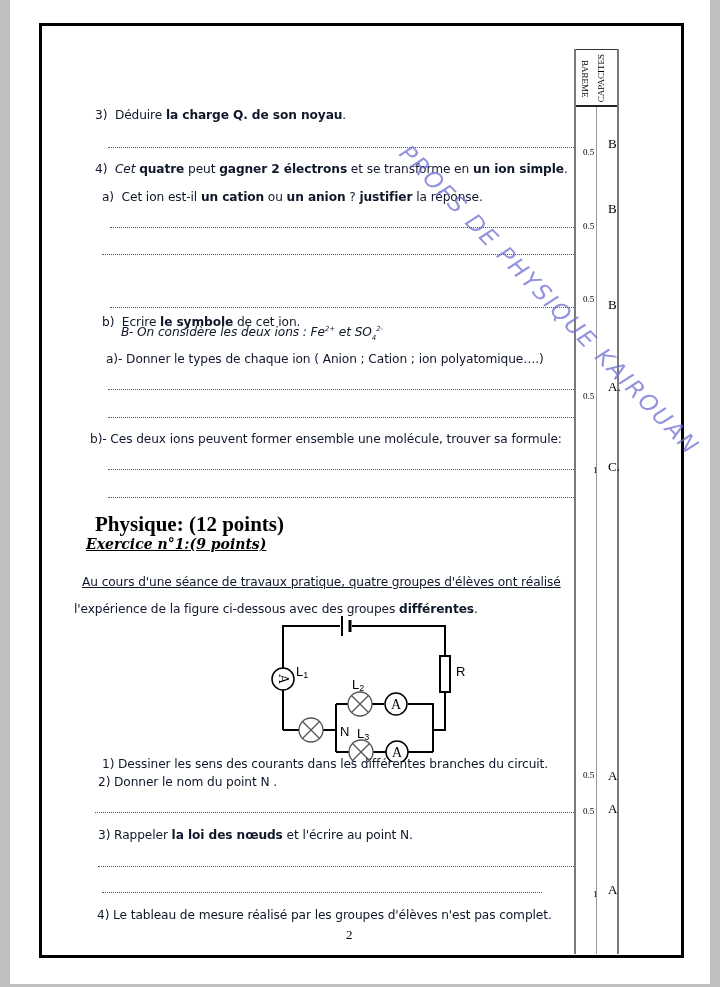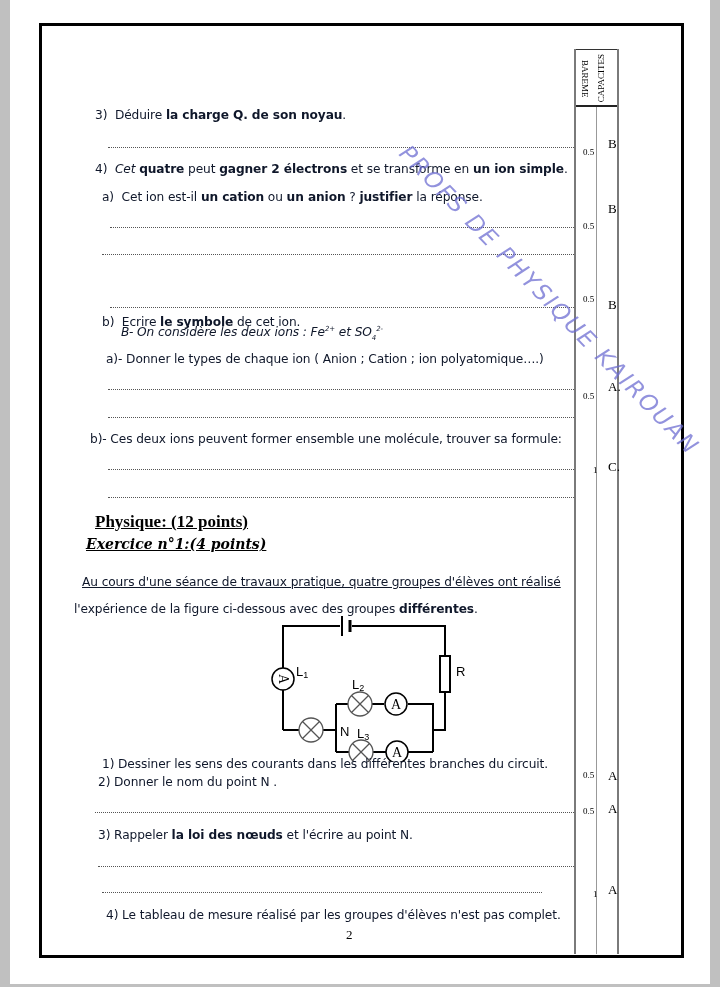--- a/index.html
+++ b/index.html
@@ -25,21 +25,21 @@
   .hdr-box {
     position: absolute; left: 575px; top: 49px; width: 43px; height: 58px;
     border: 1px solid #333; border-bottom: 2px solid #222; background: #fff; box-sizing: border-box;
   }
   .vert {
     position: absolute; font-family: "Liberation Serif", serif; font-size: 9px; color: #000;
     writing-mode: vertical-rl; white-space: nowrap;
   }
   .bareme { position: absolute; font-family: "Liberation Serif", serif; font-size: 9px; color: #000; }
   .cap { position: absolute; font-family: "Liberation Serif", serif; font-size: 13px; color: #000; }
-  .section-title { position: absolute; font-family: "Liberation Serif", serif; font-weight: bold; font-size: 17px; color: #000; text-decoration: underline; }
+  .section-title { position: absolute; font-family: "Liberation Serif", serif; font-weight: bold; font-size: 21px; color: #000; }
   .ex-title { position: absolute; font-family: "DejaVu Serif", serif; font-style: italic; font-weight: bold; font-size: 14px; text-decoration: underline; color: #000; }
   .watermark {
     position: absolute; left: 413px; top: 140px; transform-origin: 0 0; transform: rotate(46deg);
     font-family: "DejaVu Sans", sans-serif; font-style: italic; font-size: 23px; letter-spacing: 2px;
     color: rgba(110,110,210,0.75); white-space: nowrap; pointer-events: none;
   }
   sup, sub { font-size: 7px; }
   .pagenum { position: absolute; font-family: "Liberation Serif", serif; font-size: 13px; }
 </style>
 </head>
@@ -102,21 +102,21 @@
 </div>
 <div class="txt" style="left:106px; top:352px;">a)- Donner le types de chaque ion ( Anion ; Cation ; ion polyatomique….)</div>
 <div class="dots" style="left:108px; top:389px; width:466px;"></div>
 <div class="dots" style="left:108px; top:417px; width:466px;"></div>
 
 <div class="txt" style="left:90px; top:432px;">b)- Ces deux ions peuvent former ensemble une molécule, trouver sa formule:</div>
 <div class="dots" style="left:108px; top:469px; width:466px;"></div>
 <div class="dots" style="left:108px; top:497px; width:466px;"></div>
 
 <div class="section-title" style="left:95px; top:512px;">Physique: (12 points)</div>
-<div class="ex-title" style="left:86px; top:536px;">Exercice n°1:(4 points)</div>
+<div class="ex-title" style="left:86px; top:536px;">Exercice n°1:(9 points)</div>
 
 <div class="txt" style="left:82px; top:575px;text-decoration:underline;">Au cours d'une séance de travaux pratique, quatre groupes d'élèves ont réalisé</div>
 <div class="txt" style="left:74px; top:602px;">
   <span>l'expérience de la figure ci-dessous avec des groupes </span><b>différentes</b><span>.</span>
 </div>
 
 <svg class="abs" style="left:260px; top:612px;" width="220" height="150" viewBox="0 0 220 150">
   <g stroke="#000" stroke-width="2" fill="none">
 
     <polyline points="23,56 23,14 80,14"></polyline>
@@ -179,16 +179,16 @@
 <div class="txt" style="left:102px; top:757px;">1) Dessiner les sens des courants dans les différentes branches du circuit.</div>
 <div class="txt" style="left:98px; top:775px;">2) Donner le nom du point N .</div>
 <div class="dots" style="left:95px; top:812px; width:479px;"></div>
 
 <div class="txt" style="left:98px; top:828px;">
   <span>3) Rappeler  </span><b>la loi des nœuds</b><span> et l'écrire au point N.</span>
 </div>
 <div class="dots" style="left:98px; top:866px; width:476px;"></div>
 <div class="dots" style="left:102px; top:892px; width:440px;"></div>
 
-<div class="txt" style="left:106px; top:908px;">4) Le tableau de mesure réalisé par les groupes d'élèves n'est pas complet.</div>
+<div class="txt" style="left:97px; top:908px;">4) Le tableau de mesure réalisé par les groupes d'élèves n'est pas complet.</div>
 <div class="pagenum" style="left:346px; top:927px;">2</div>
 
 <div class="watermark">PROFS DE PHYSIQUE KAIROUAN</div>
 
 </body></html>

